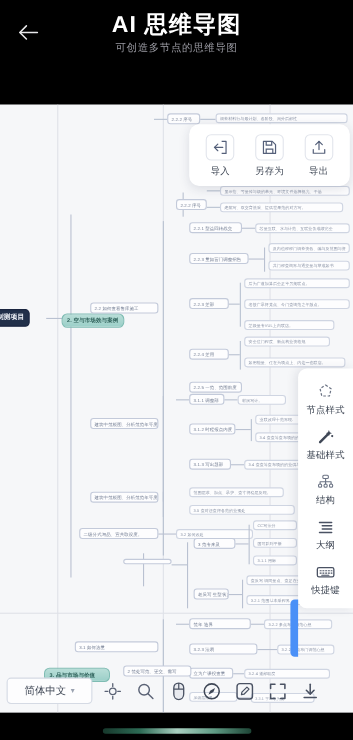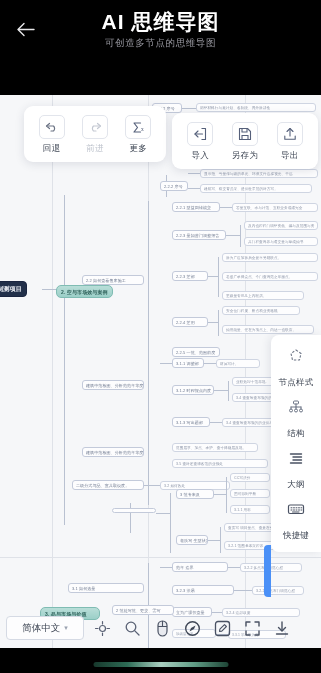--- a/index.html
+++ b/index.html
@@ -82,21 +82,21 @@
   .tb-lbl.dim { color:#bdc2cc; }
 
   
   .side-panel {
     position:absolute; right:0; top:240px; width:50px;
     background:#fff; border-radius:8px 0 0 8px;
     box-shadow:-2px 0 9px rgba(40,50,80,.10);
     padding:7px 0 6px; display:flex; flex-direction:column; align-items:center;
   }
   .sp-item { width:46px; padding:5px 0 4px; display:flex; flex-direction:column;
-             align-items:center; gap:12px; }
+             align-items:center; gap:2px; }
   .sp-ico { height:18px; display:flex; align-items:center; justify-content:center; color:#5d6475; }
   .sp-lbl { font-size:8.5px; color:#3c4452; letter-spacing:.2px; white-space:nowrap; }
   .drag-handle {
     position:absolute; left:-7px; top:210px; width:7px; height:52px;
     background:#4a90f7; border-radius:4px 0 0 4px;
   }
 
   
   .bottom-bar {
     position:absolute; left:0; bottom:0; width:321px; height:40px;
@@ -254,49 +254,20 @@
     <div class="node lvl3" style="left:172px; top:512px; width:40px;">立为广课投查量</div>
     <div class="conn h" style="left:212px; top:517px; width:10px;"></div>
     <div class="node" style="left:222px; top:513px; width:78px;">3.2.4 道部取度</div>
 
     <div class="node lvl4" style="left:172px; top:534px; width:44px;">加级层范界</div>
     <div class="conn h" style="left:216px; top:539px; width:12px;"></div>
     <div class="node lvl4" style="left:228px; top:535px; width:58px;">3.3.1 芋出取为度</div>
 
     <div class="node lvl3" style="left:112px; top:510px; width:62px;">2 范处写范、更交、需写</div>
 
-    <div class="tb-card" style="left:24px; top:11px; width:142px;">
-      <div class="tb-item">
-        <div class="tb-ico">
-          <svg width="14" height="12" viewBox="0 0 14 12" fill="none">
-            <path d="M4.5 2.5 L1.5 5 L4.5 7.5" stroke="#6b7384" stroke-width="1.2" stroke-linecap="round" stroke-linejoin="round"></path>
-            <path d="M1.8 5 H8.5 a3.4 3.4 0 0 1 0 5 H6" stroke="#6b7384" stroke-width="1.2" stroke-linecap="round" fill="none"></path>
-          </svg>
-        </div>
-        <div class="tb-lbl">回退</div>
-      </div>
-      <div class="tb-item">
-        <div class="tb-ico dim">
-          <svg width="14" height="12" viewBox="0 0 14 12" fill="none">
-            <path d="M9.5 2.5 L12.5 5 L9.5 7.5" stroke="#c3c8d2" stroke-width="1.2" stroke-linecap="round" stroke-linejoin="round"></path>
-            <path d="M12.2 5 H5.5 a3.4 3.4 0 0 0 0 5 H8" stroke="#c3c8d2" stroke-width="1.2" stroke-linecap="round" fill="none"></path>
-          </svg>
-        </div>
-        <div class="tb-lbl dim">前进</div>
-      </div>
-      <div class="tb-item">
-        <div class="tb-ico">
-          <svg width="14" height="13" viewBox="0 0 14 13" fill="none">
-            <path d="M9.5 2 H3 L6.5 6.5 L3 11 H9.5" stroke="#55607a" stroke-width="1.2" stroke-linecap="round" stroke-linejoin="round" fill="none"></path>
-            <text x="10" y="10" font-size="5.5" fill="#55607a" font-family="Liberation Serif, serif">x</text>
-          </svg>
-        </div>
-        <div class="tb-lbl">更多</div>
-      </div>
-    </div>
 
     <div class="tb-card" style="left:172px; top:18px; width:146px;">
       <div class="tb-item">
         <div class="tb-ico">
           <svg width="14" height="14" viewBox="0 0 14 14" fill="none">
             <path d="M8.5 1.5 H12.5 V12.5 H8.5" stroke="#55607a" stroke-width="1.1" fill="none" stroke-linejoin="round"></path>
             <path d="M9.5 7 H2" stroke="#55607a" stroke-width="1.1" stroke-linecap="round"></path>
             <path d="M5 4 L2 7 L5 10" stroke="#55607a" stroke-width="1.1" fill="none" stroke-linecap="round" stroke-linejoin="round"></path>
           </svg>
         </div>
@@ -329,20 +300,30 @@
 
       <div class="sp-item">
         <div class="sp-ico">
           <svg width="16" height="16" viewBox="0 0 16 16" fill="none">
             <path d="M8 2 L13 5.5 L11.5 12 H4.5 L3 5.5 Z" stroke="#6b7384" stroke-width="1.1" fill="none" stroke-linejoin="round" stroke-dasharray="2.4 1.6"></path>
           </svg>
         </div>
         <div class="sp-lbl">节点样式</div>
       </div>
 
+      <div class="sp-item">
+        <div class="sp-ico">
+          <svg width="16" height="16" viewBox="0 0 16 16" fill="none">
+            <path d="M3 13 L10.5 5.5" stroke="#3f4756" stroke-width="2.2" stroke-linecap="round"></path>
+            <path d="M11 2 L11.8 4 L13.8 4.8 L11.8 5.6 L11 7.6 L10.2 5.6 L8.2 4.8 L10.2 4 Z" fill="#3f4756"></path>
+            <circle cx="14" cy="7.4" r="1" fill="#3f4756"></circle>
+          </svg>
+        </div>
+        <div class="sp-lbl">基础样式</div>
+      </div>
 
 
       <div class="sp-item">
         <div class="sp-ico">
           <svg width="16" height="16" viewBox="0 0 16 16" fill="none">
             <rect x="5.5" y="2" width="5" height="3" rx="1" stroke="#6b7384" stroke-width="1" fill="none"></rect>
             <path d="M8 5 V8 M3 8 H13 M3 8 V10 M8 8 V10 M13 8 V10" stroke="#6b7384" stroke-width="1" stroke-linecap="round"></path>
             <circle cx="3" cy="11.5" r="1.5" stroke="#6b7384" stroke-width="1" fill="none"></circle>
             <circle cx="8" cy="11.5" r="1.5" stroke="#6b7384" stroke-width="1" fill="none"></circle>
             <circle cx="13" cy="11.5" r="1.5" stroke="#6b7384" stroke-width="1" fill="none"></circle>

